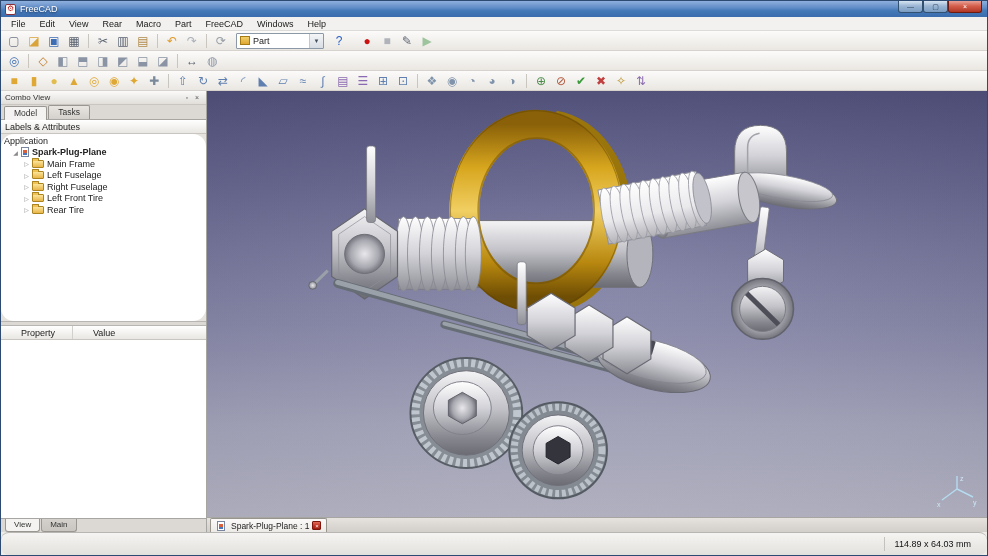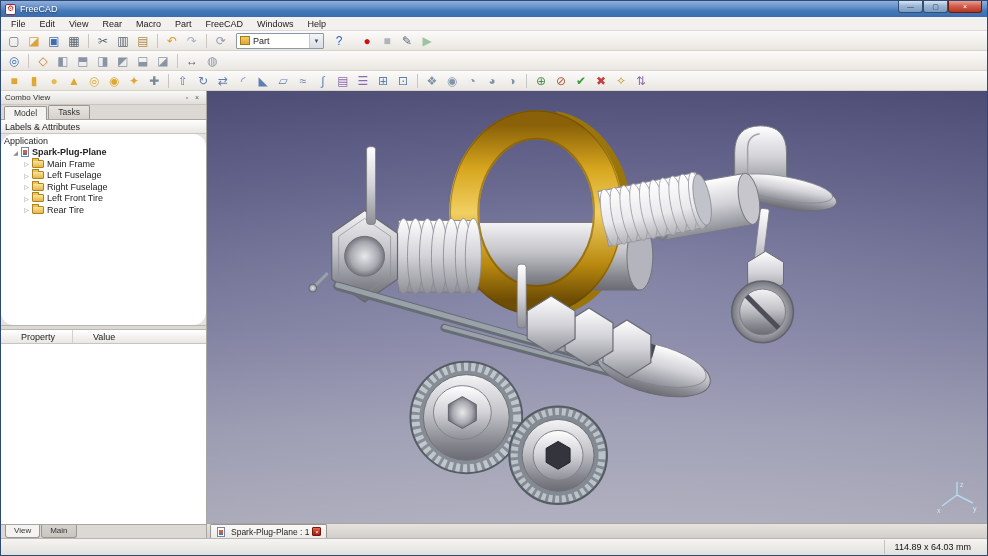--- a/index.html
+++ b/index.html
@@ -89,22 +89,22 @@
 
   
   .doc-tabbar { height:15px; display:flex; align-items:flex-end; background:linear-gradient(#e6e3df,#d2cfca);
     border-top:1px solid #a8a6a2; padding-left:3px; }
   .doc-tab { display:flex; align-items:center; gap:3px; height:14px; padding:0 5px; border:1px solid #98958f; border-bottom:none;
     border-radius:2px 2px 0 0; background:linear-gradient(#fbfaf9,#eceae6); font-size:8.5px; }
   .doc-tab-close { width:9px; height:9px; border-radius:1px; border:1px solid #7e150c;
     background:linear-gradient(#e06a56,#c03020 55%,#9c1d10); color:#fff; font-size:6px; line-height:8px; text-align:center; }
 
   
-  .statusbar { height:17px; display:flex; align-items:center; justify-content:flex-end;
-    background:linear-gradient(#f5f4f2,#e3e1dd); border-top:1px solid #b8b6b2; }
+  .statusbar { height:23px; display:flex; align-items:center; justify-content:flex-end;
+    background:linear-gradient(#f5f4f2,#e3e1dd); border-top:1px solid #b8b6b2;border-radius:8px; }
   .dim-readout { border-left:1px solid #c4c2be; padding:2px 16px 2px 10px; font-size:9px; color:#111; }
 </style>
 </head>
 <body>
 
 <div class="window">
 
   <div class="titlebar">
     <span class="app-logo">⚙</span>
     <span class="title-text">FreeCAD</span>

